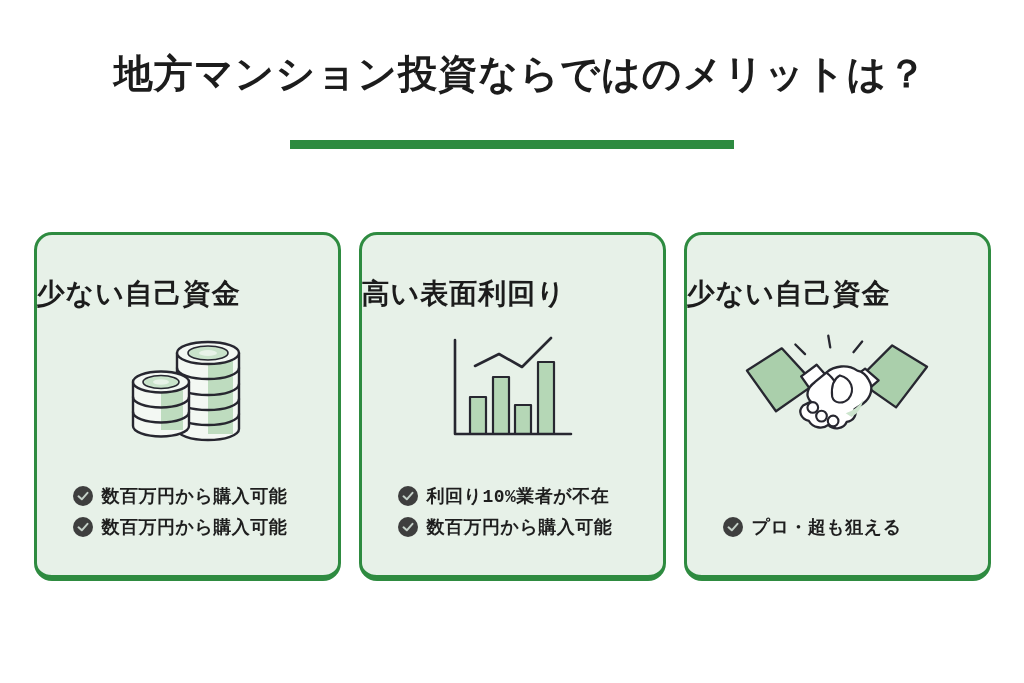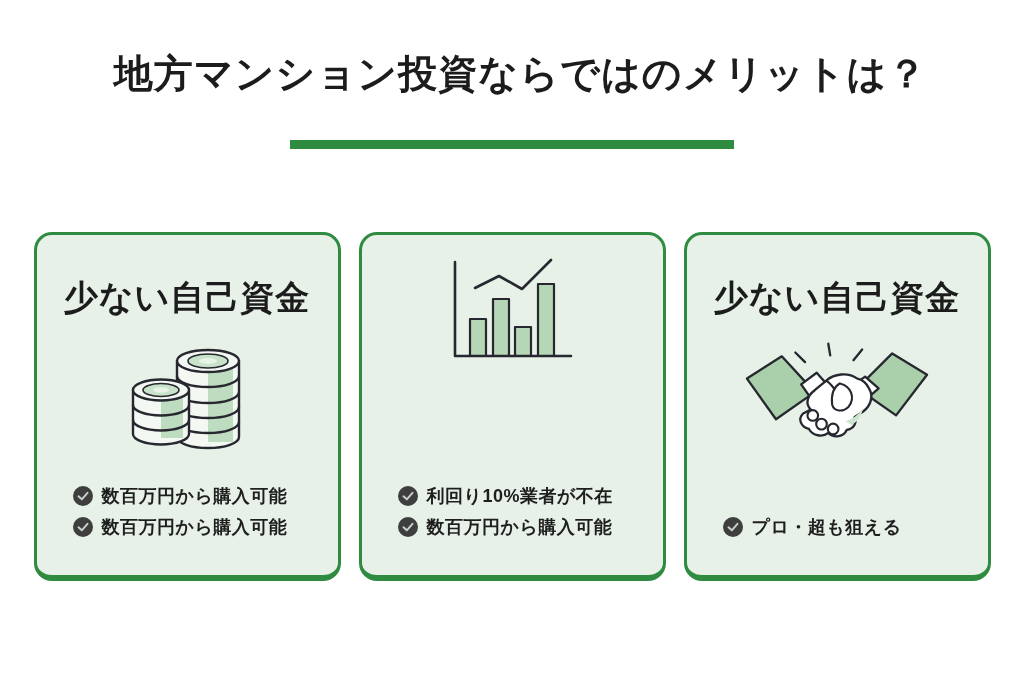--- a/index.html
+++ b/index.html
@@ -38,39 +38,39 @@
     width: 307px; height: 349px;
     background: #e7f1e8;
     border: 3px solid #2e8b40;
     border-bottom-width: 6px;
     border-radius: 18px;
     display: flex;
     flex-direction: column;
   }
   .card-title {
     margin-top: 40px;
-    text-align: center;
-    font-size: 34px;
+    font-size: 28px;
     font-weight: 700;
     letter-spacing: 1px;
     color: #1c1c1c;
   }
   .icon-wrap {
     height: 120px;
     margin-top: 16px;
     display: flex;
     align-items: center;
     justify-content: center;
   }
   .bullets {
     margin-top: auto;
     padding: 0 8px 36px 36px;
     display: flex;
     flex-direction: column;
     gap: 7px;
+    font-family: Liberation Mono, monospace;
   }
   .bullet {
     display: flex;
     align-items: center;
     gap: 9px;
   }
   .bullet-text {
     font-size: 18px;
     font-weight: 700;
     letter-spacing: 0.5px;
@@ -128,20 +128,21 @@
           <svg class="check" width="20" height="20" viewBox="0 0 20 20">
             <circle cx="10" cy="10" r="10" fill="#3e3e3e"></circle>
             <path d="M5.5,10.3 L8.8,13.3 L14.5,6.8" fill="none" stroke="#c4d0c8" stroke-width="2" stroke-linecap="round" stroke-linejoin="round"></path>
           </svg>
           <span class="bullet-text">数百万円から購入可能</span>
         </div>
       </div>
     </div>
 
     <div class="card">
+      <div class="card-title">高い表面利回り</div>
       <div class="icon-wrap">
         <svg width="122" height="106" viewBox="0 0 122 106" fill="none" stroke-linecap="round" stroke-linejoin="round">
           <rect x="19" y="61" width="16" height="37" fill="#b5d7b6" stroke="#272730" stroke-width="2.2"></rect>
           <rect x="42" y="41" width="16" height="57" fill="#b5d7b6" stroke="#272730" stroke-width="2.2"></rect>
           <rect x="64" y="69" width="16" height="29" fill="#b5d7b6" stroke="#272730" stroke-width="2.2"></rect>
           <rect x="87" y="26" width="16" height="72" fill="#b5d7b6" stroke="#272730" stroke-width="2.2"></rect>
           <path d="M4,4 L4,98 M4,98 L120,98" stroke="#272730" stroke-width="2.6"></path>
           <path d="M24,30 L48,18 L71,31 L100,2" stroke="#272730" stroke-width="2.6"></path>
         </svg>
       </div>

